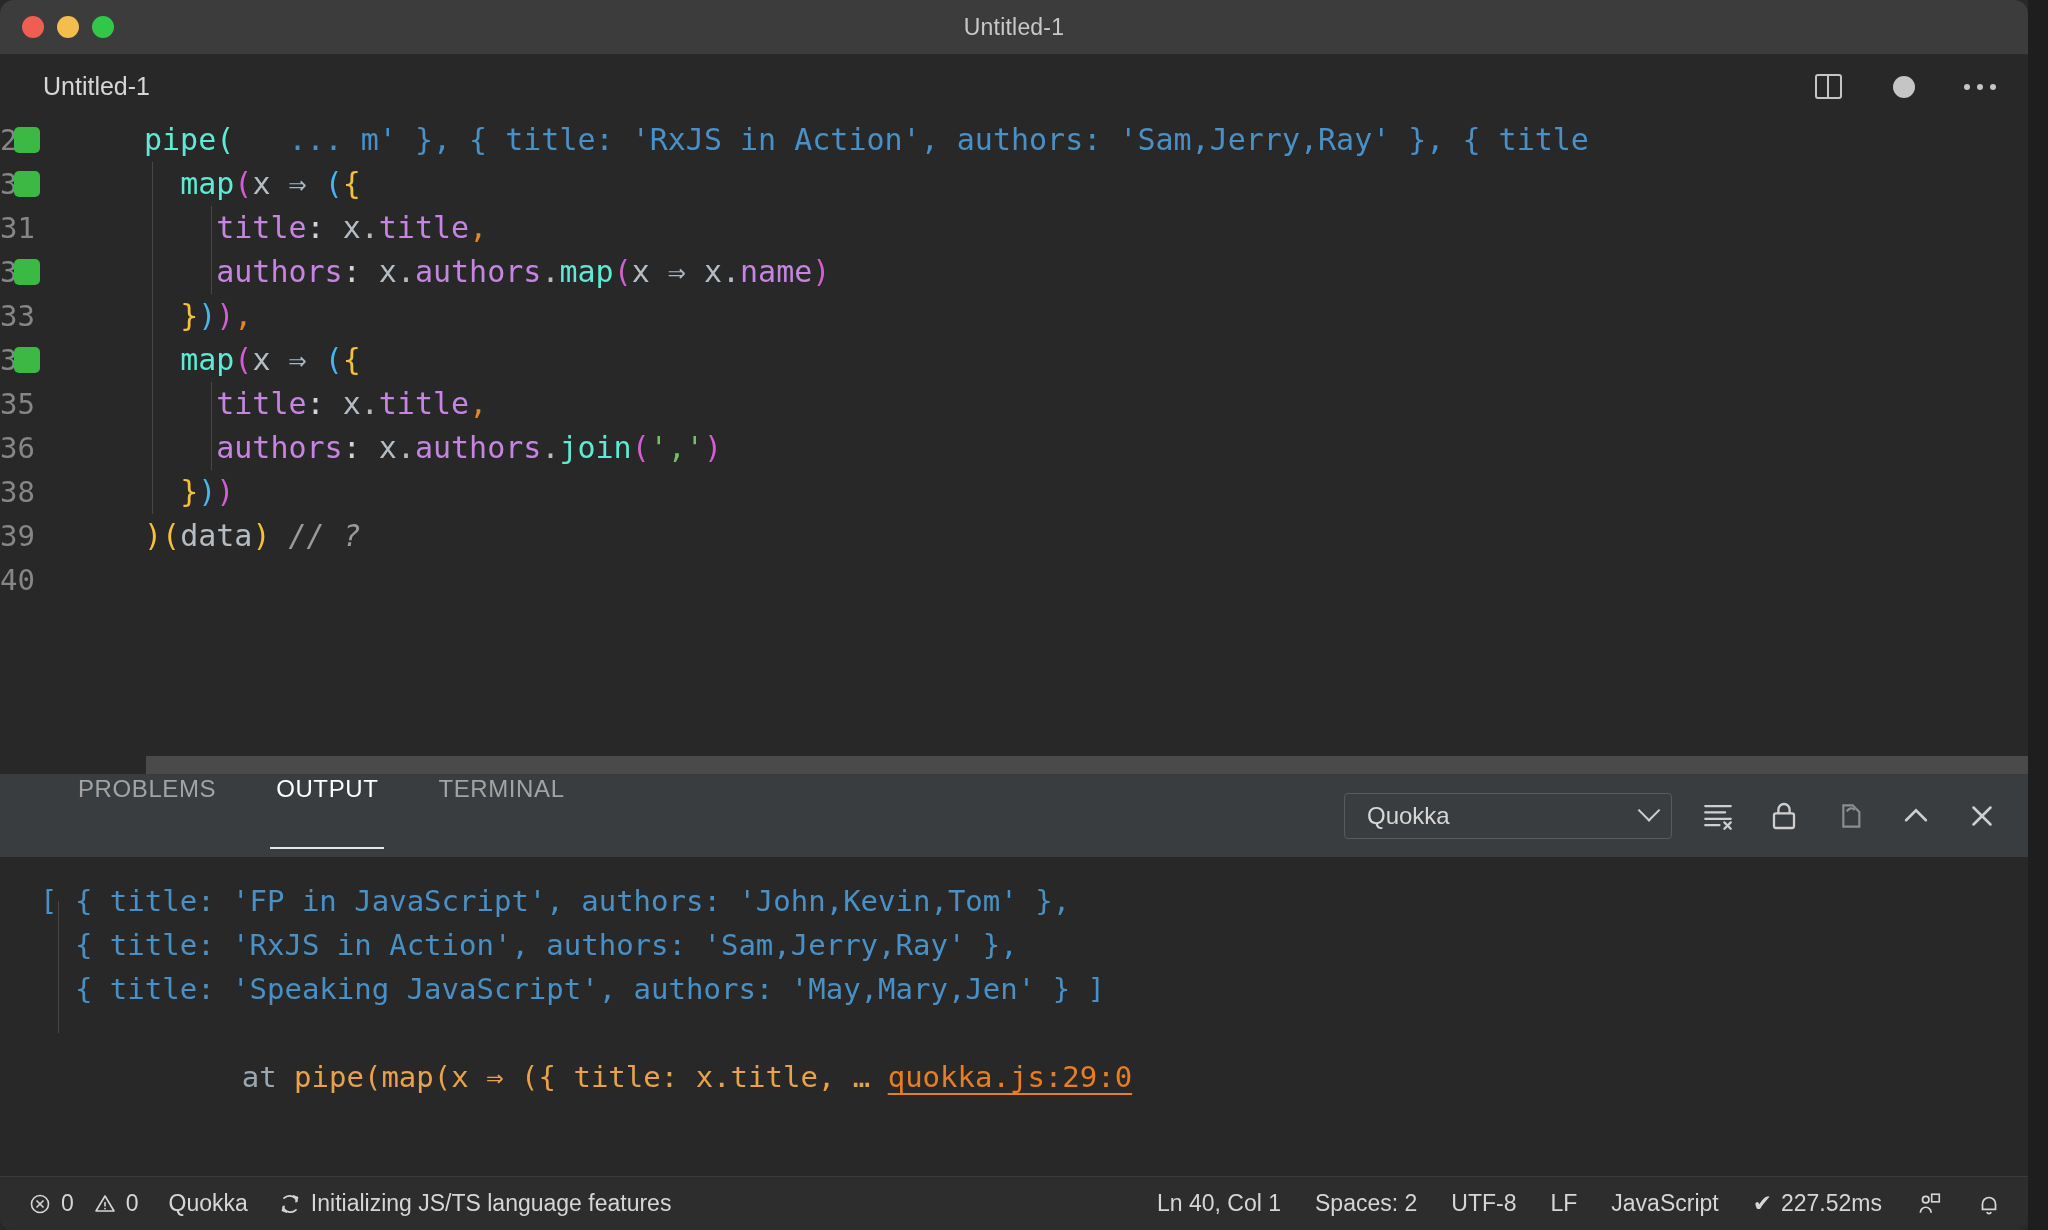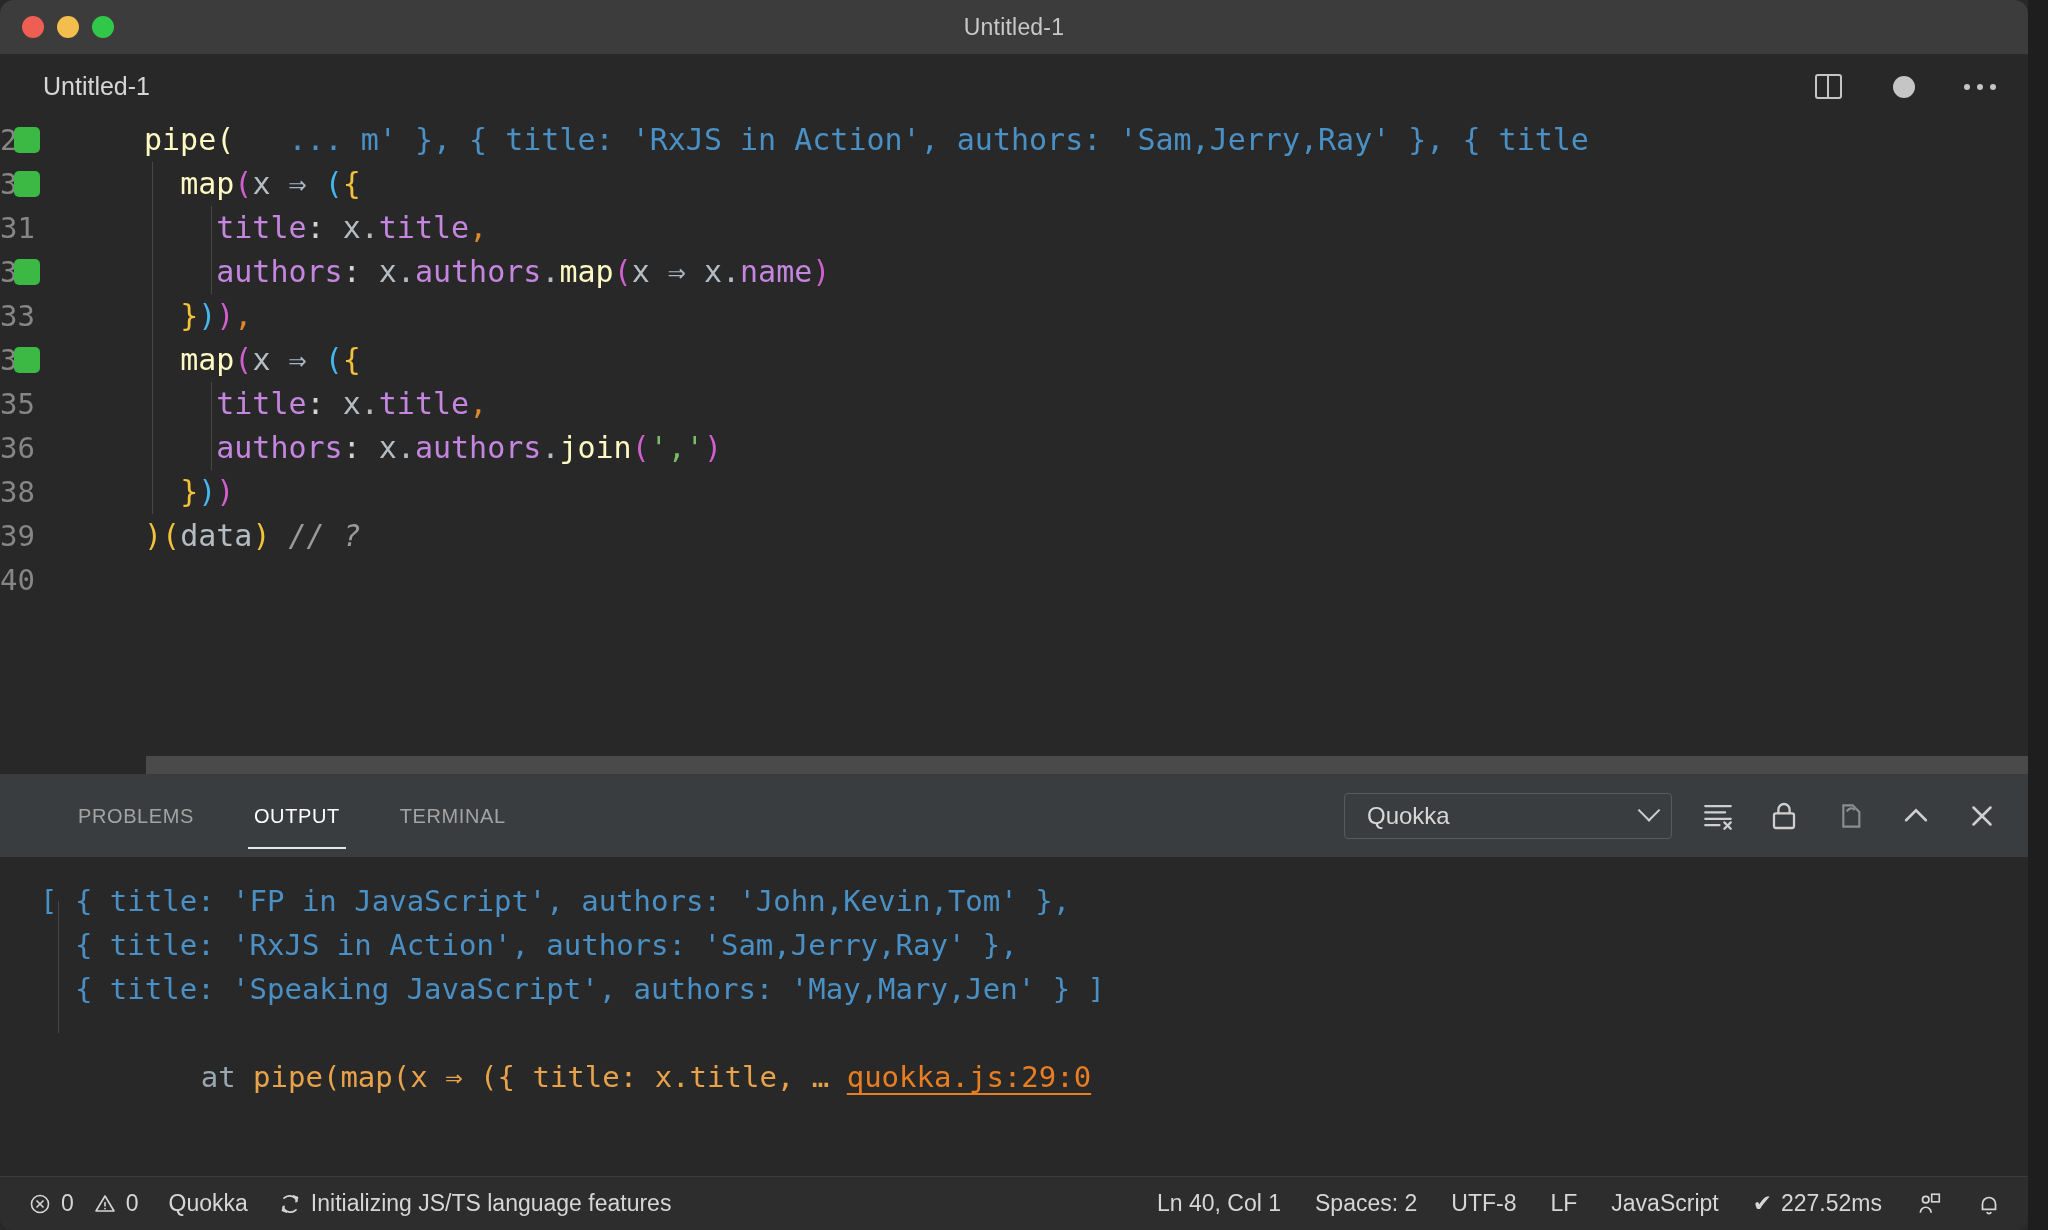--- a/index.html
+++ b/index.html
@@ -157,21 +157,21 @@
     position: relative;
   }
   .indent-guide {
     position: absolute;
     top: 0; bottom: 0;
     width: 1px;
     background: #474747;
   }
 
   
-  .t-func   { color: #fef9c3; margin-top: 26px; }
+  .t-func   { color: #5eead4; margin-top: 26px; }
   .t-prop   { color: #c586e0; }
   .t-var    { color: #b4bcc4; }
   .t-str    { color: #79bd6a; }
   .t-com    { color: #9a9a9a; font-style: italic; }
   .t-punc   { color: #d4d4d4; }
   .t-comma  { color: #e0872a; }
   .t-b1     { color: #f3c13a; }   
   .t-b2     { color: #d05fd0; }   
   .t-b3     { color: #45b6f0; }   
   .t-arrow  { color: #a9b7c6; }
@@ -202,24 +202,24 @@
     position: relative;
   }
   .panel-tabs {
     display: flex;
     align-items: stretch;
     height: 82px;
     padding-left: 48px;
   }
   .ptab {
     display: flex;
-    align-items: center;
+    align-items: flex-start;
     padding: 0 30px;
     color: #a3a3a3;
-    font-size: 20px;
+    font-size: 24px;
     letter-spacing: 0.6px;
     position: relative;
   }
   .ptab.active { color: #ffffff; }
   .ptab.active::after {
     content: "";
     position: absolute;
     left: 24px; right: 24px;
     bottom: 8px;
     height: 2px;
@@ -468,21 +468,21 @@
           </svg>
         </div>
       </div>
     </div>
 
     <div class="output">
       <div class="out-guide"></div>
       <div class="out-line">[ { title: 'FP in JavaScript', authors: 'John,Kevin,Tom' },</div>
       <div class="out-line">  { title: 'RxJS in Action', authors: 'Sam,Jerry,Ray' },</div>
       <div class="out-line">  { title: 'Speaking JavaScript', authors: 'May,Mary,Jen' } ]</div>
-      <div class="out-line" style="padding-left:61px">
+      <div class="out-line" style="padding-left:102px">
         <span class="t-errdim">at </span><span class="t-err">pipe(map(x ⇒ ({ title: x.title, … </span><span class="t-link">quokka.js:29:0</span>
       </div>
     </div>
   </div>
 
   <div class="statusbar">
     <div class="sb-left">
       <div class="sb-item">
         <span class="sb-ico">
           <svg width="24" height="24" viewBox="0 0 24 24">

